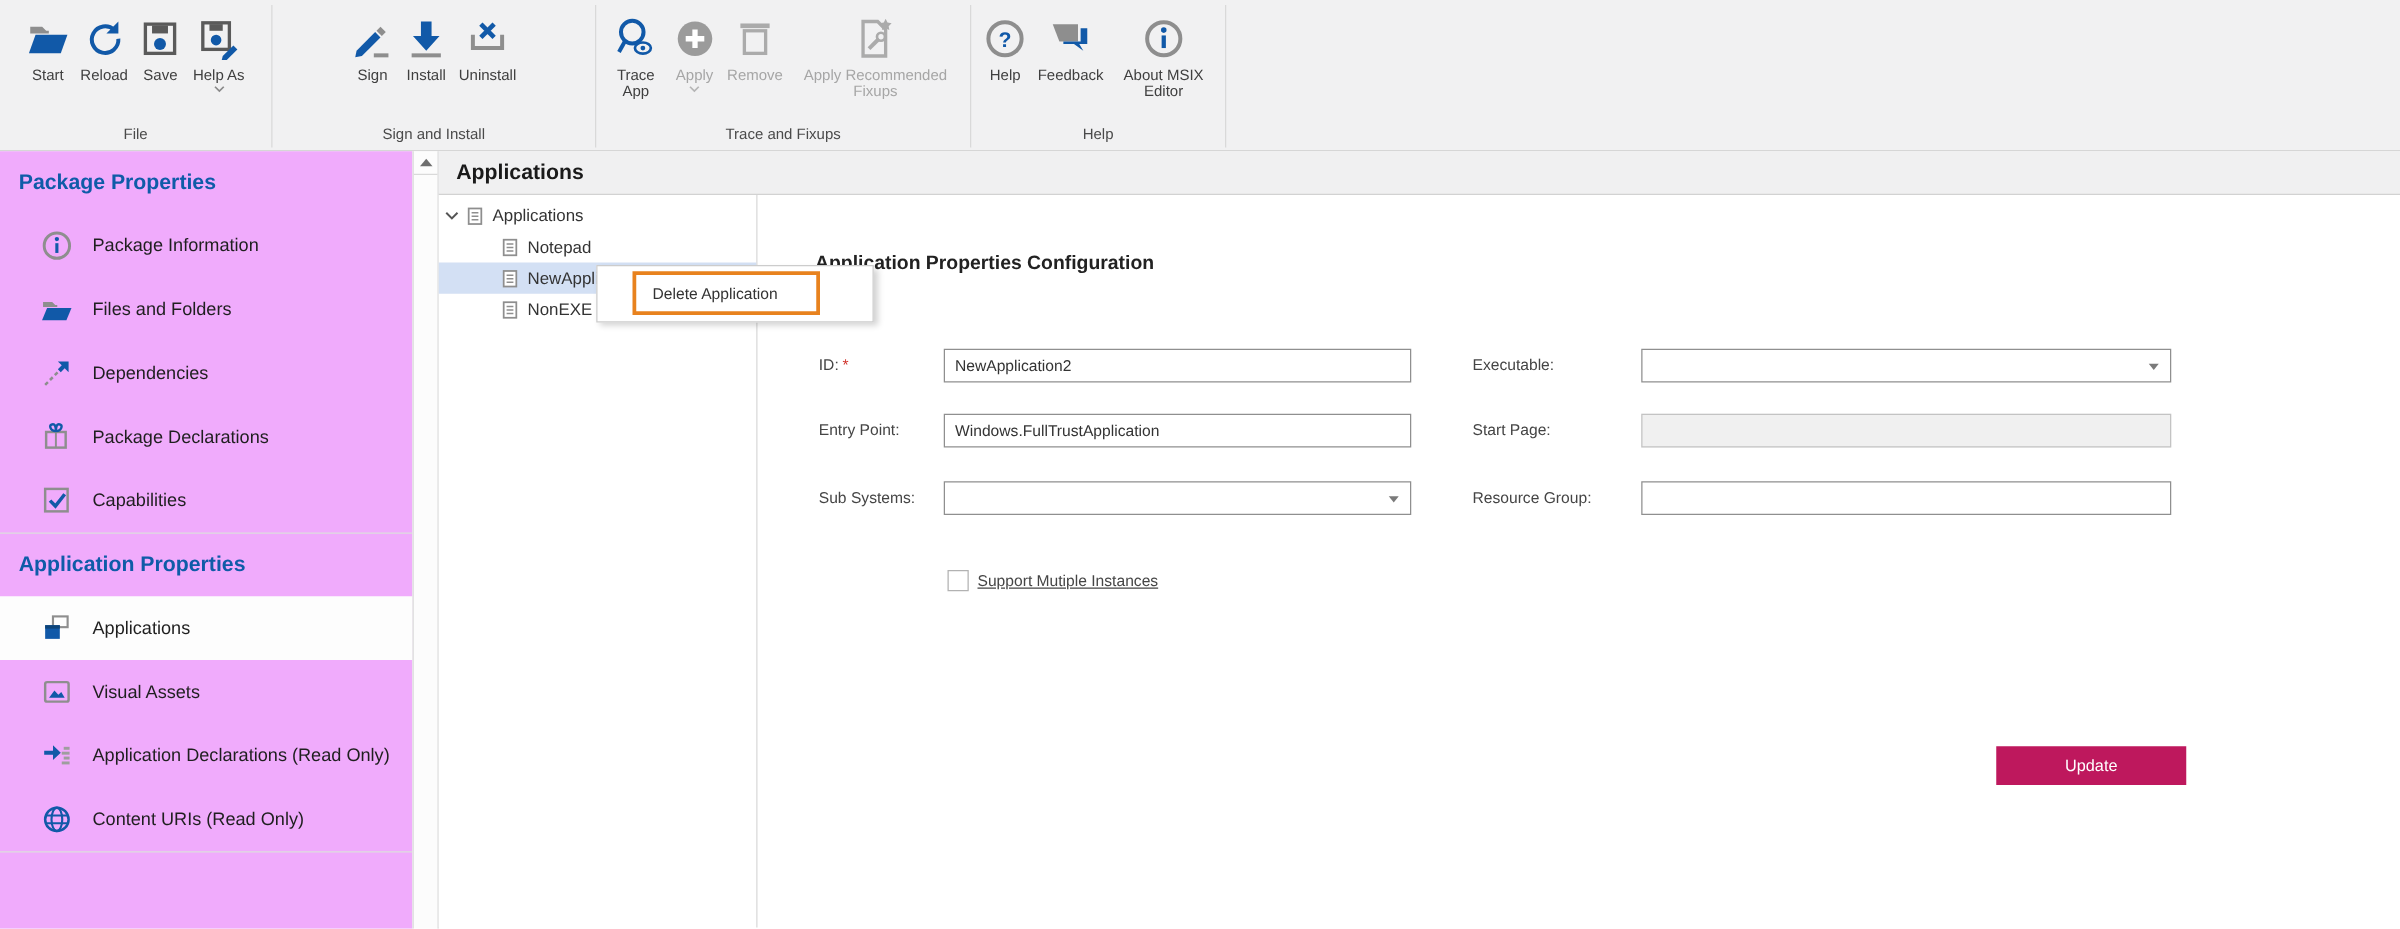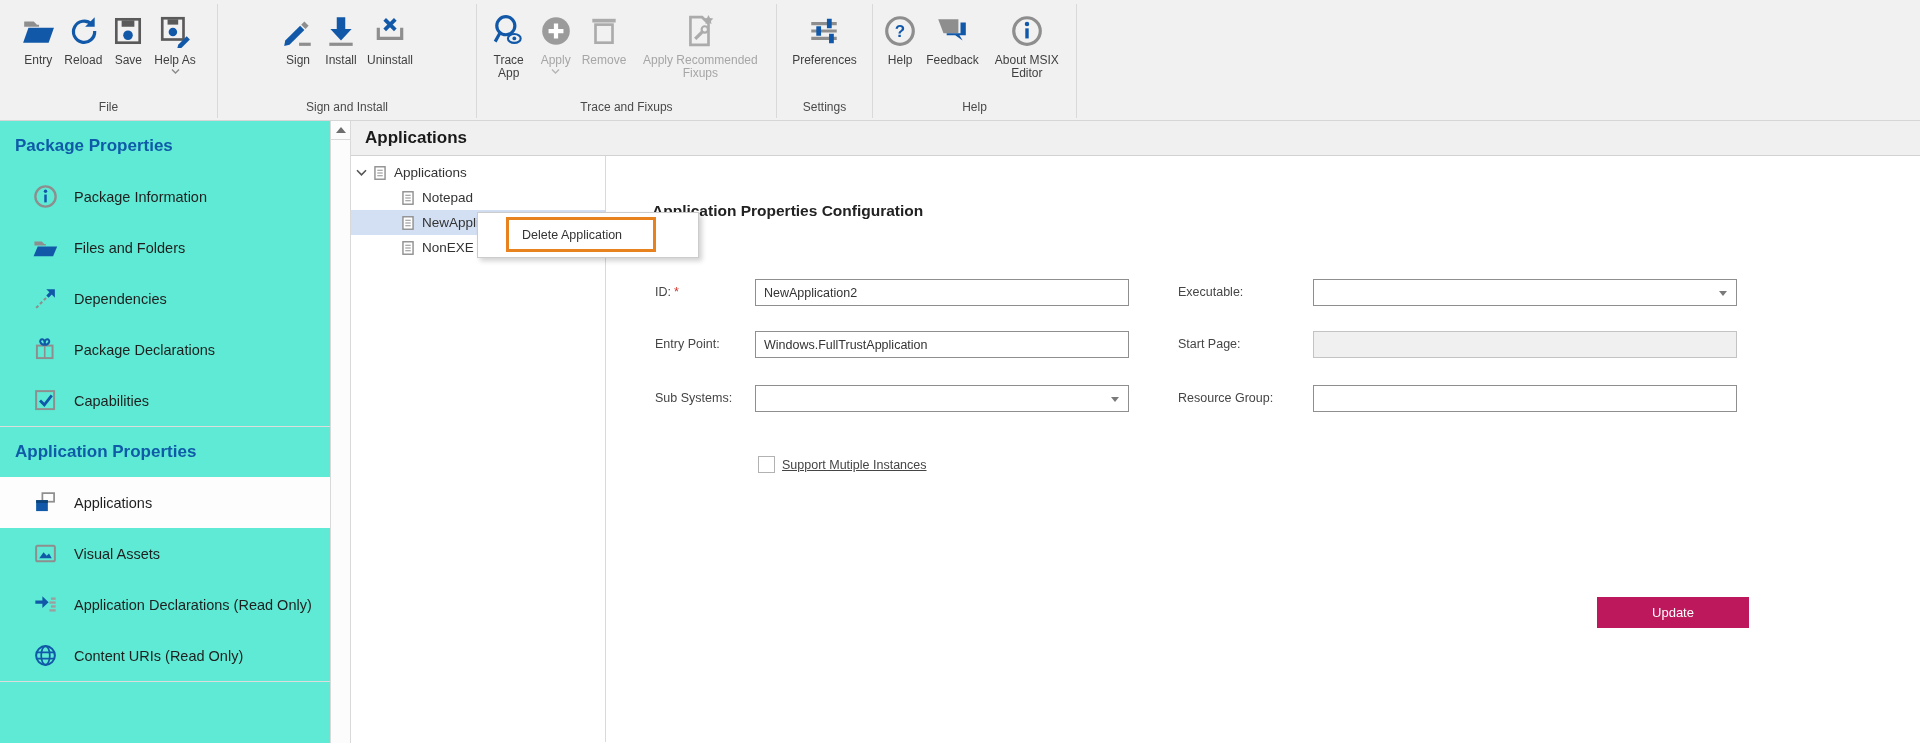--- a/index.html
+++ b/index.html
@@ -15,21 +15,21 @@
   .rbtns { flex:1; display:flex; justify-content:center; align-items:flex-start; gap:3px; padding-top:4px; }
   .rglabel { height:18px; text-align:center; font-size:12px; color:#4a4a4a; }
   .rbtn { display:flex; flex-direction:column; align-items:center; text-align:center;
     font-size:12px; color:#3f3f3f; line-height:1.12; padding:0 3px; cursor:default; }
   .rbtn .ricon { height:46px; display:flex; align-items:center; }
   .rbtn.disabled { color:#a6a6a6; }
   .chev { margin-top:1px; }
   .w-file{width:218px}.w-sign{width:259px}.w-trace{width:300px}.w-set{width:96px}.w-help{width:204px}
 
   
-  .sidebar { position:absolute; left:0; top:121px; width:330px; height:622px; background:#5eead4; }
+  .sidebar { position:absolute; left:0; top:121px; width:330px; height:622px; background:#f0abfc; }
   .sb-header { height:50px; display:flex; align-items:center; padding-left:15px;
     font-size:17px; font-weight:bold; color:#0f5ba8; }
   .sb-item { height:51px; display:flex; align-items:center; padding-left:32px; gap:16px;
     font-size:14.5px; color:#1f1f1f; cursor:pointer; }
   .sb-item.selected { background:#fdfdfd; }
   .sb-item .sicon { width:26px; display:flex; justify-content:center; }
   .sb-sep { border-top:1px solid #dddddd; margin:0 0 0 0; }
 
   .side-scroll { position:absolute; left:330px; top:121px; width:21px; height:622px;
     background:#fcfcfc; border-left:1px solid #d9d9d9; border-right:1px solid #d9d9d9; }
@@ -85,21 +85,21 @@
 
     <div class="rgroup w-file">
       <div class="rbtns">
         <div class="rbtn">
           <span class="ricon">
             <svg width="34" height="34" viewBox="0 0 32 32">
                 <path fill="#8e8e8e" d="M3 12V7h9l3 3h2v2z"></path>
                 <path fill="#1159A8" d="M2 27l5-14h24l-5 14z"></path>
               </svg>
           </span>
-          <span>Entry</span>
+          <span>Start</span>
         </div>
         <div class="rbtn">
           <span class="ricon">
             <svg width="34" height="34" viewBox="0 0 32 32">
                 <path fill="none" stroke="#1159A8" stroke-width="3" d="M24 9.5A10 10 0 1 0 27 16"></path>
                 <path fill="#1159A8" d="M27 3v9h-9z"></path>
               </svg>
           </span>
           <span>Reload</span>
         </div>
@@ -211,34 +211,20 @@
                 <path stroke="#ababab" stroke-width="3" fill="none" d="M11.5 23.5l7.5-7.5"></path>
                 <circle cx="20.5" cy="14.5" r="3" fill="none" stroke="#ababab" stroke-width="2"></circle>
               </svg>
           </span>
           <span>Apply Recommended Fixups</span>
         </div>
       </div>
       <div class="rglabel">Trace and Fixups</div>
     </div>
 
-    <div class="rgroup w-set">
-      <div class="rbtns">
-        <div class="rbtn">
-          <span class="ricon">
-            <svg width="34" height="34" viewBox="0 0 32 32">
-                <path stroke="#8e8e8e" stroke-width="3" d="M4 9h24M4 16h24M4 23h24"></path>
-                <path stroke="#1159A8" stroke-width="4.5" d="M21 4.5v9M11 11.5v9M23 18.5v9"></path>
-              </svg>
-          </span>
-          <span>Preferences</span>
-        </div>
-      </div>
-      <div class="rglabel">Settings</div>
-    </div>
 
     <div class="rgroup w-help">
       <div class="rbtns">
         <div class="rbtn">
           <span class="ricon">
             <svg width="34" height="34" viewBox="0 0 32 32">
                 <circle cx="16" cy="16" r="12.5" fill="none" stroke="#8e8e8e" stroke-width="3"></circle>
                 <text x="16" y="22" font-size="16" font-weight="bold" fill="#1159A8" text-anchor="middle">?</text>
               </svg>
           </span>

